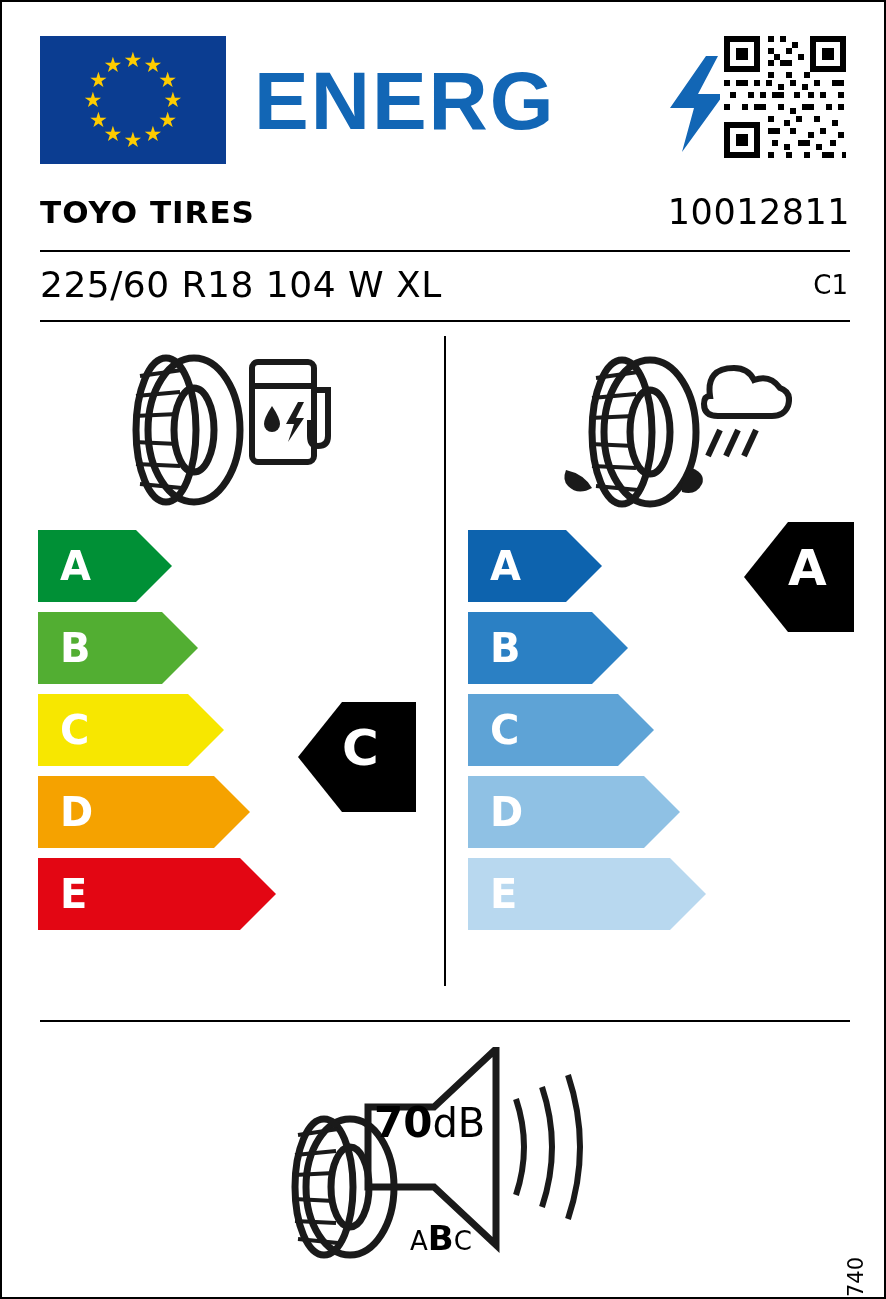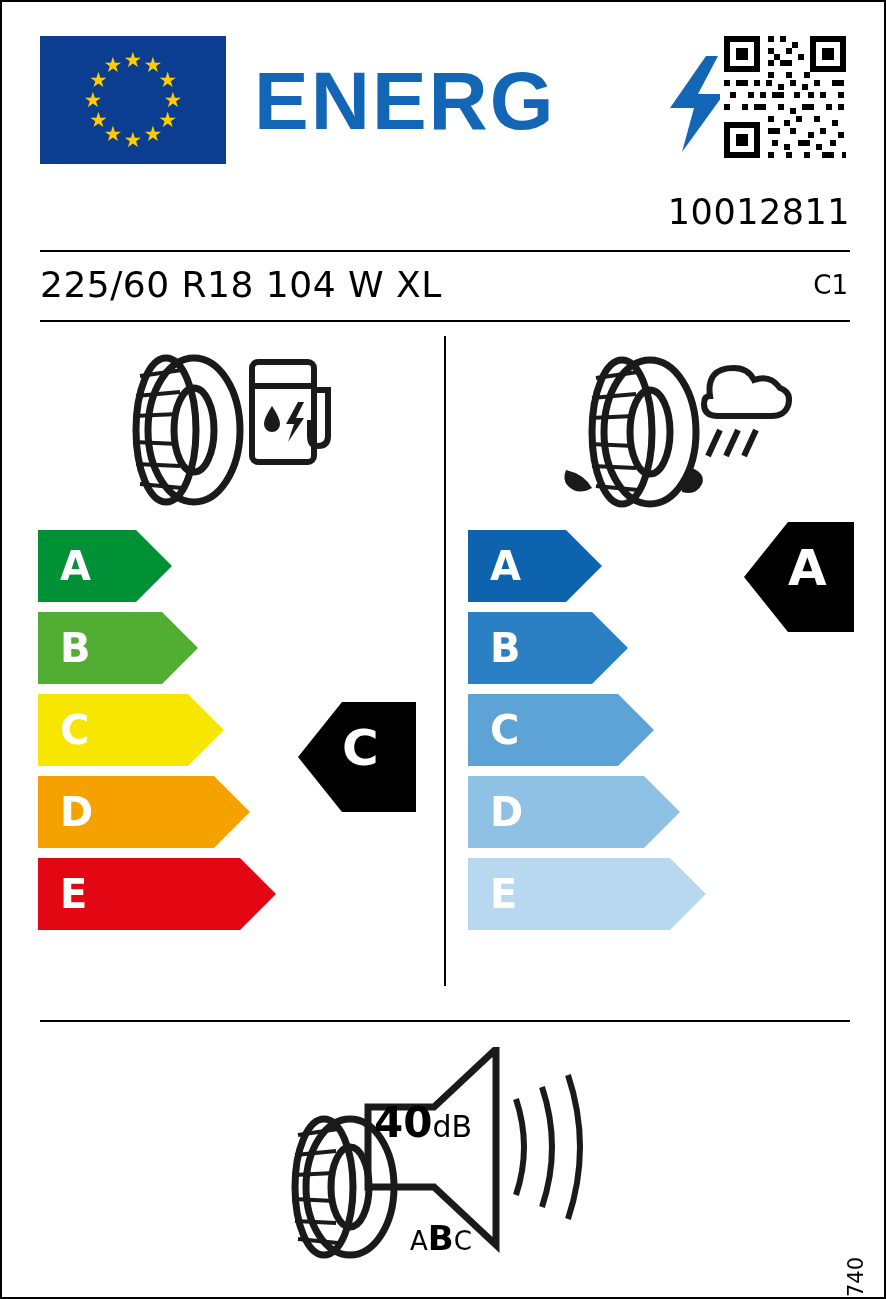--- a/index.html
+++ b/index.html
@@ -197,21 +197,21 @@
   .noise-db {
     position: absolute;
     left: 372px;
     top: 1100px;
     font-size: 42px;
     font-weight: bold;
     color: #000;
     line-height: 42px;
   }
   .noise-db .unit {
-    font-size: 30px;
+    font-size: 40px;
     font-weight: normal;
   }
   .noise-classes {
     position: absolute;
     left: 408px;
     top: 1222px;
     font-size: 26px;
     color: #000;
     line-height: 28px;
   }
@@ -330,20 +330,21 @@
             <rect x="66" y="120" width="6" height="6"></rect>
             <rect x="84" y="120" width="6" height="6"></rect>
           <rect x="102" y="120" width="12" height="6"></rect>
             <rect x="122" y="120" width="4" height="6"></rect>
         </g>
       </svg>
     </div>
   </div>
 
   <div class="brand-row">
+    <div class="brand">TOYO TIRES</div>
     <div class="sku">10012811</div>
   </div>
   <div class="rule rule-1"></div>
 
   <div class="size-row">
     <div class="size">225/60 R18 104 W XL</div>
     <div class="class">C1</div>
   </div>
   <div class="rule rule-2"></div>
 
@@ -504,21 +505,21 @@
       <polygon points="84,60 150,60 212,2 212,198 150,140 84,140" fill="none" stroke="#1a1a1a" stroke-width="7"></polygon>
       <g fill="none" stroke="#1a1a1a" stroke-width="6">
         <path d="M232 52 q16 48 0 96"></path>
         <path d="M258 40 q20 60 0 120"></path>
         <path d="M284 28 q24 72 0 144"></path>
       </g>
     </svg>
   </div>
 
   <div class="noise-db">
-    <span>40</span><span class="unit">dB</span>
+    <span>70</span><span class="unit">dB</span>
   </div>
 
   <div class="noise-classes">
     <span>A</span><b>B</b><span>C</span>
   </div>
 
   <div class="reg">2020/740</div>
 
 </div>
 

